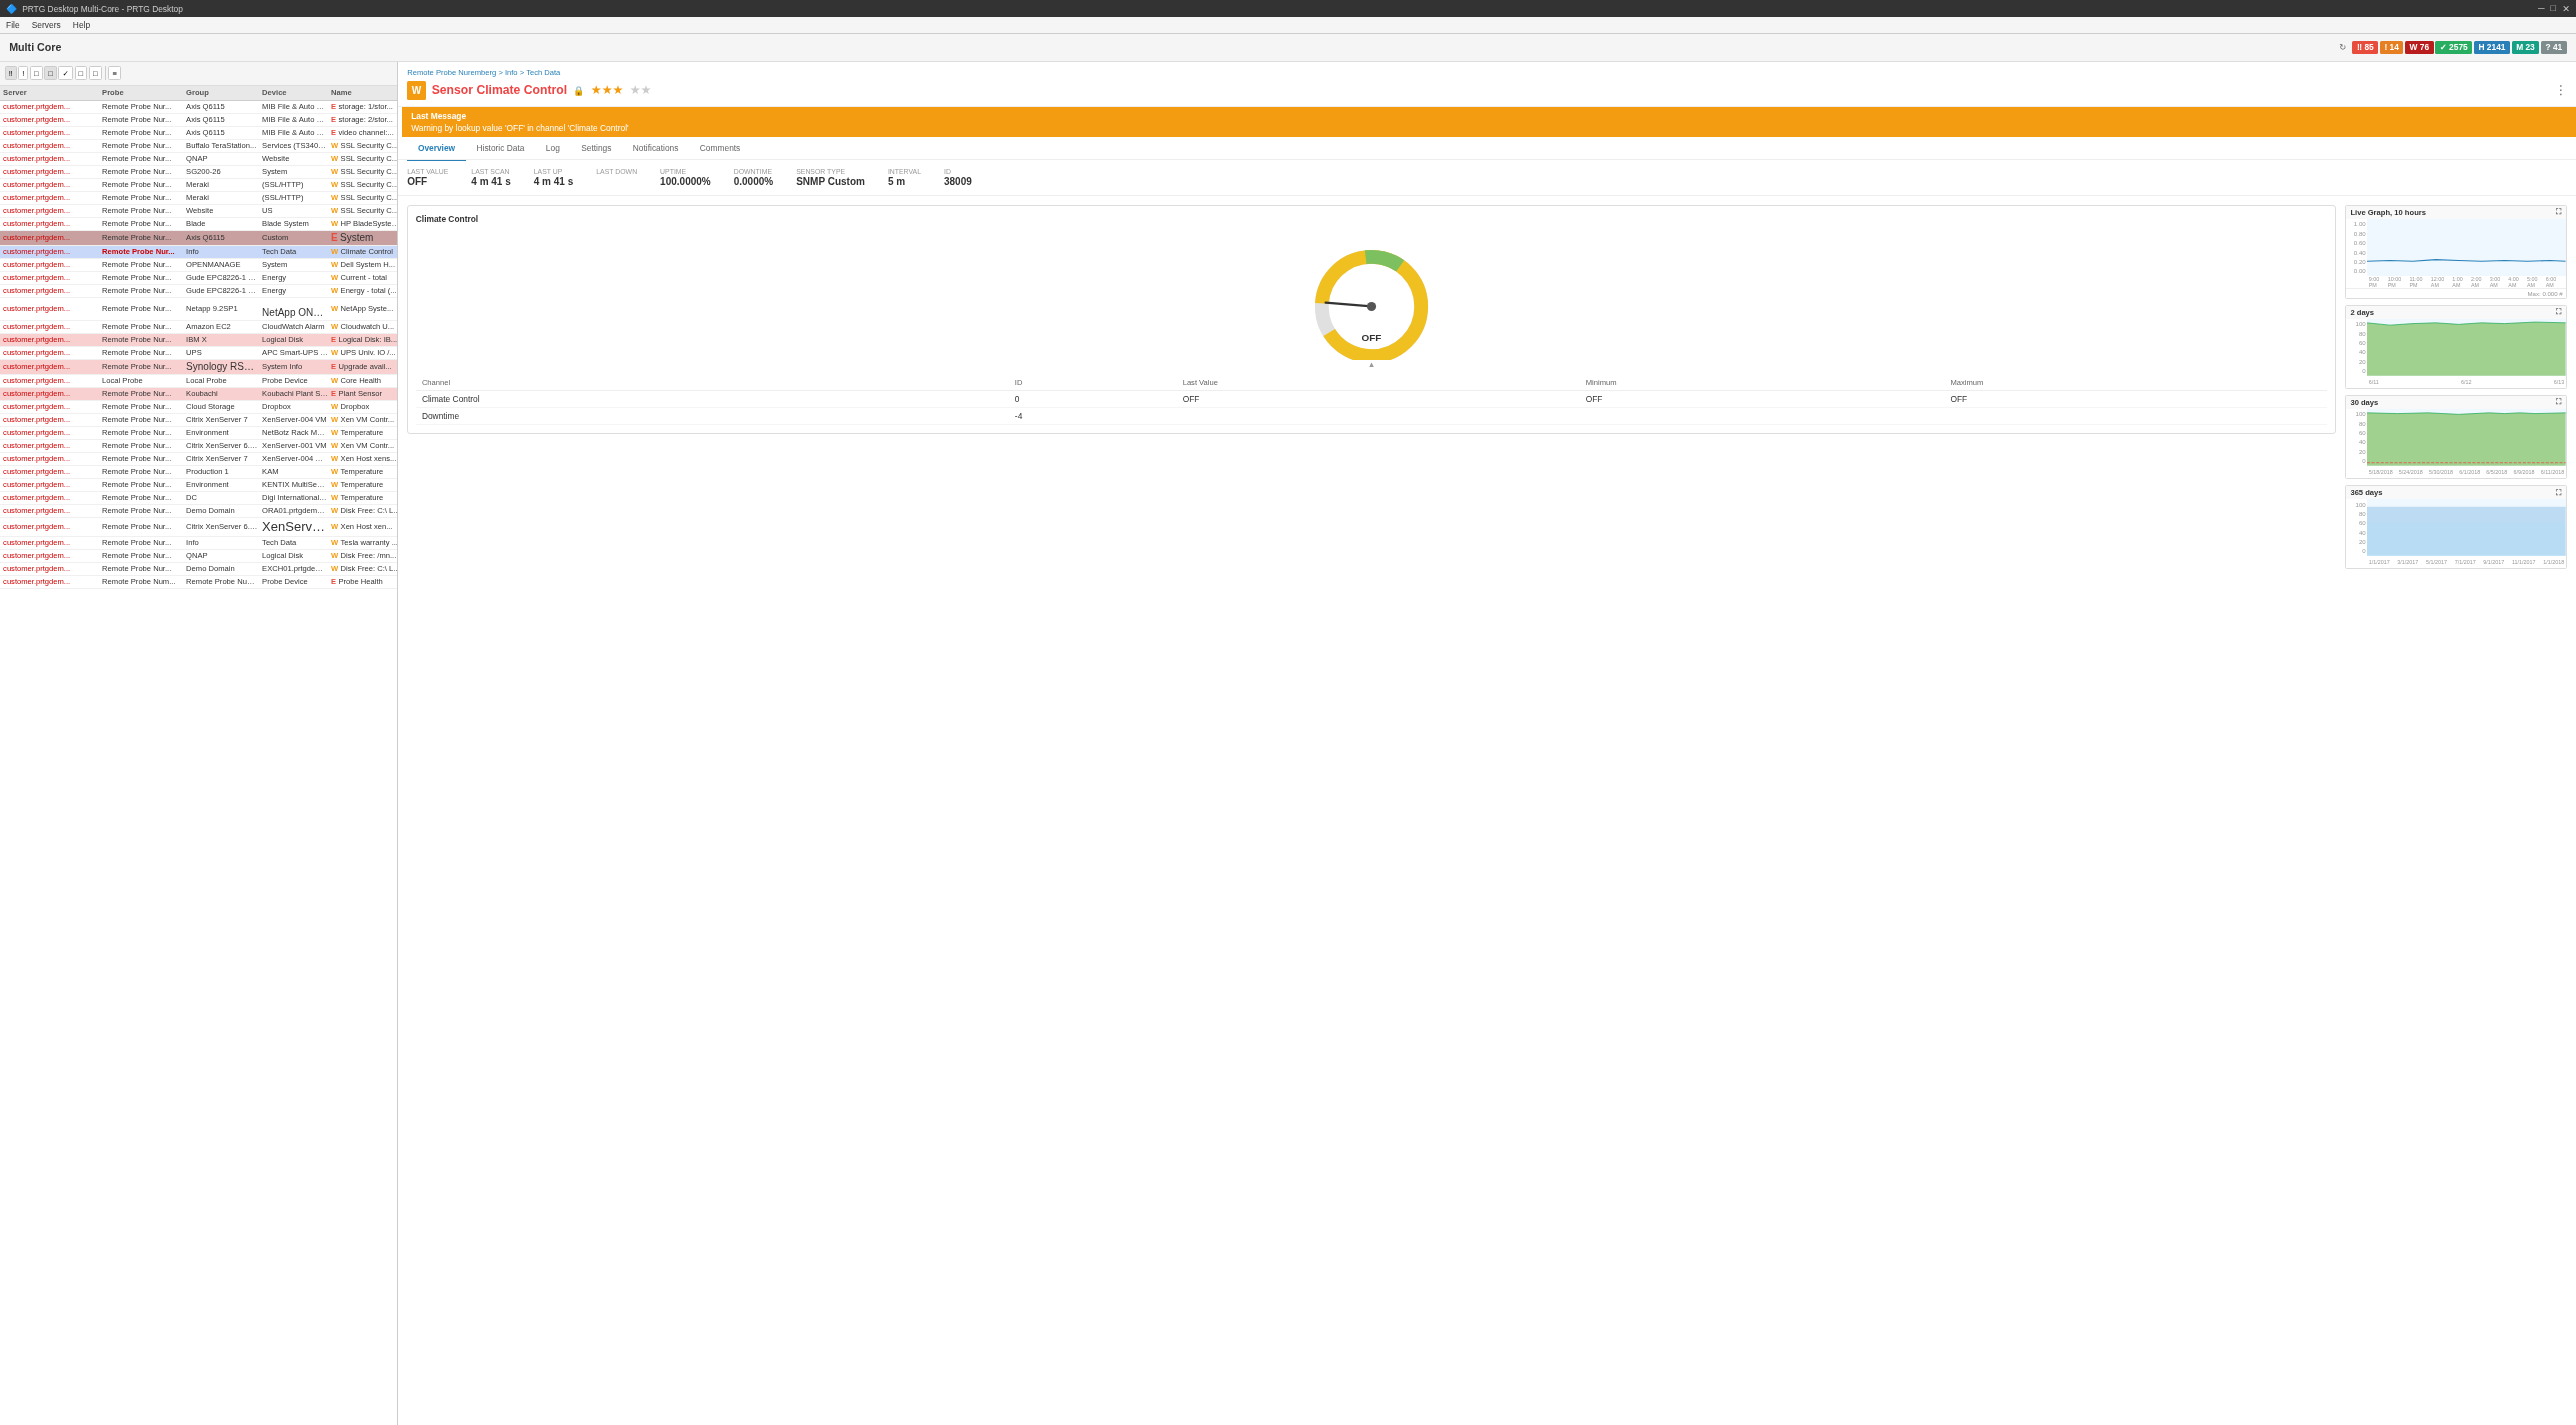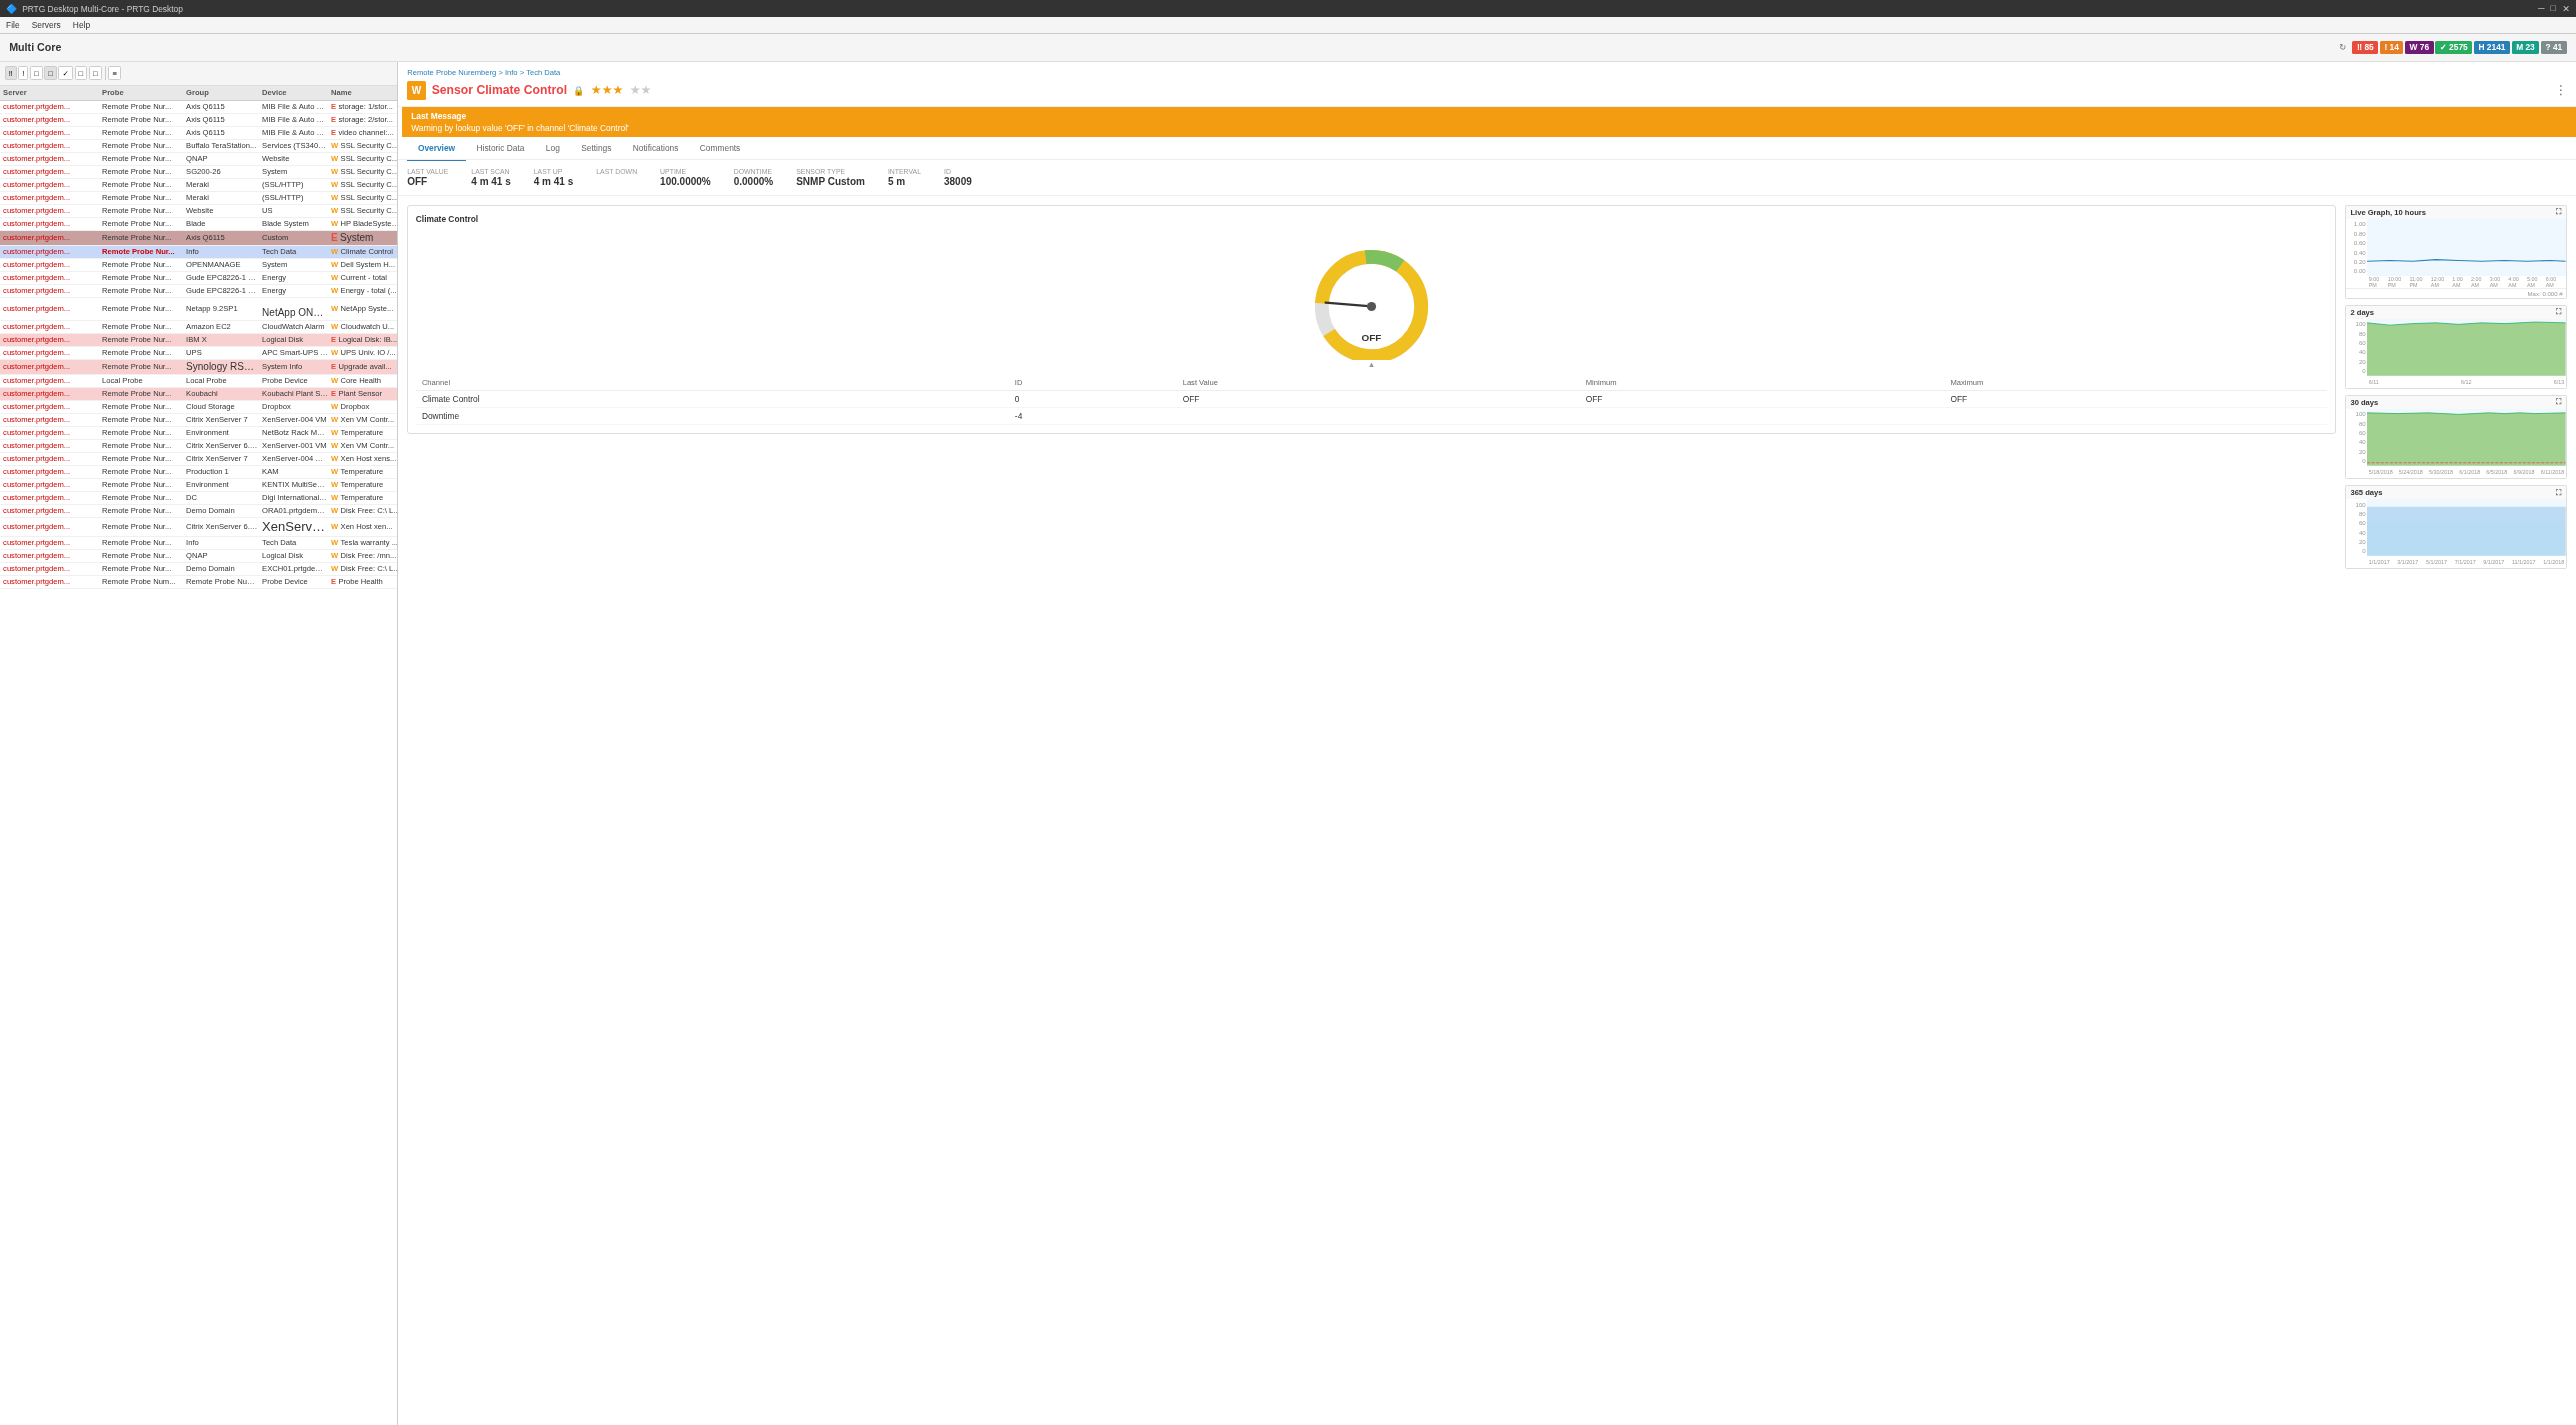--- a/index.html
+++ b/index.html
@@ -49,21 +49,21 @@
     .badge {
       padding: 1.5px 4.6px;
       color: white;
       font-size: 8.4px;
       font-weight: bold;
       border-radius: 1.5px;
       cursor: pointer;
     }
     .badge-red { background: #e74c3c; }
     .badge-orange { background: #e67e22; }
-    .badge-yellow { background: #701a75; }
+    .badge-yellow { background: #b91c1c; }
     .badge-green { background: #27ae60; }
     .badge-blue { background: #2980b9; }
     .badge-teal { background: #16a085; }
     .badge-gray { background: #7f8c8d; }
 
     
     .content-area {
       display: flex;
       height: calc(100vh - 61px);
     }

